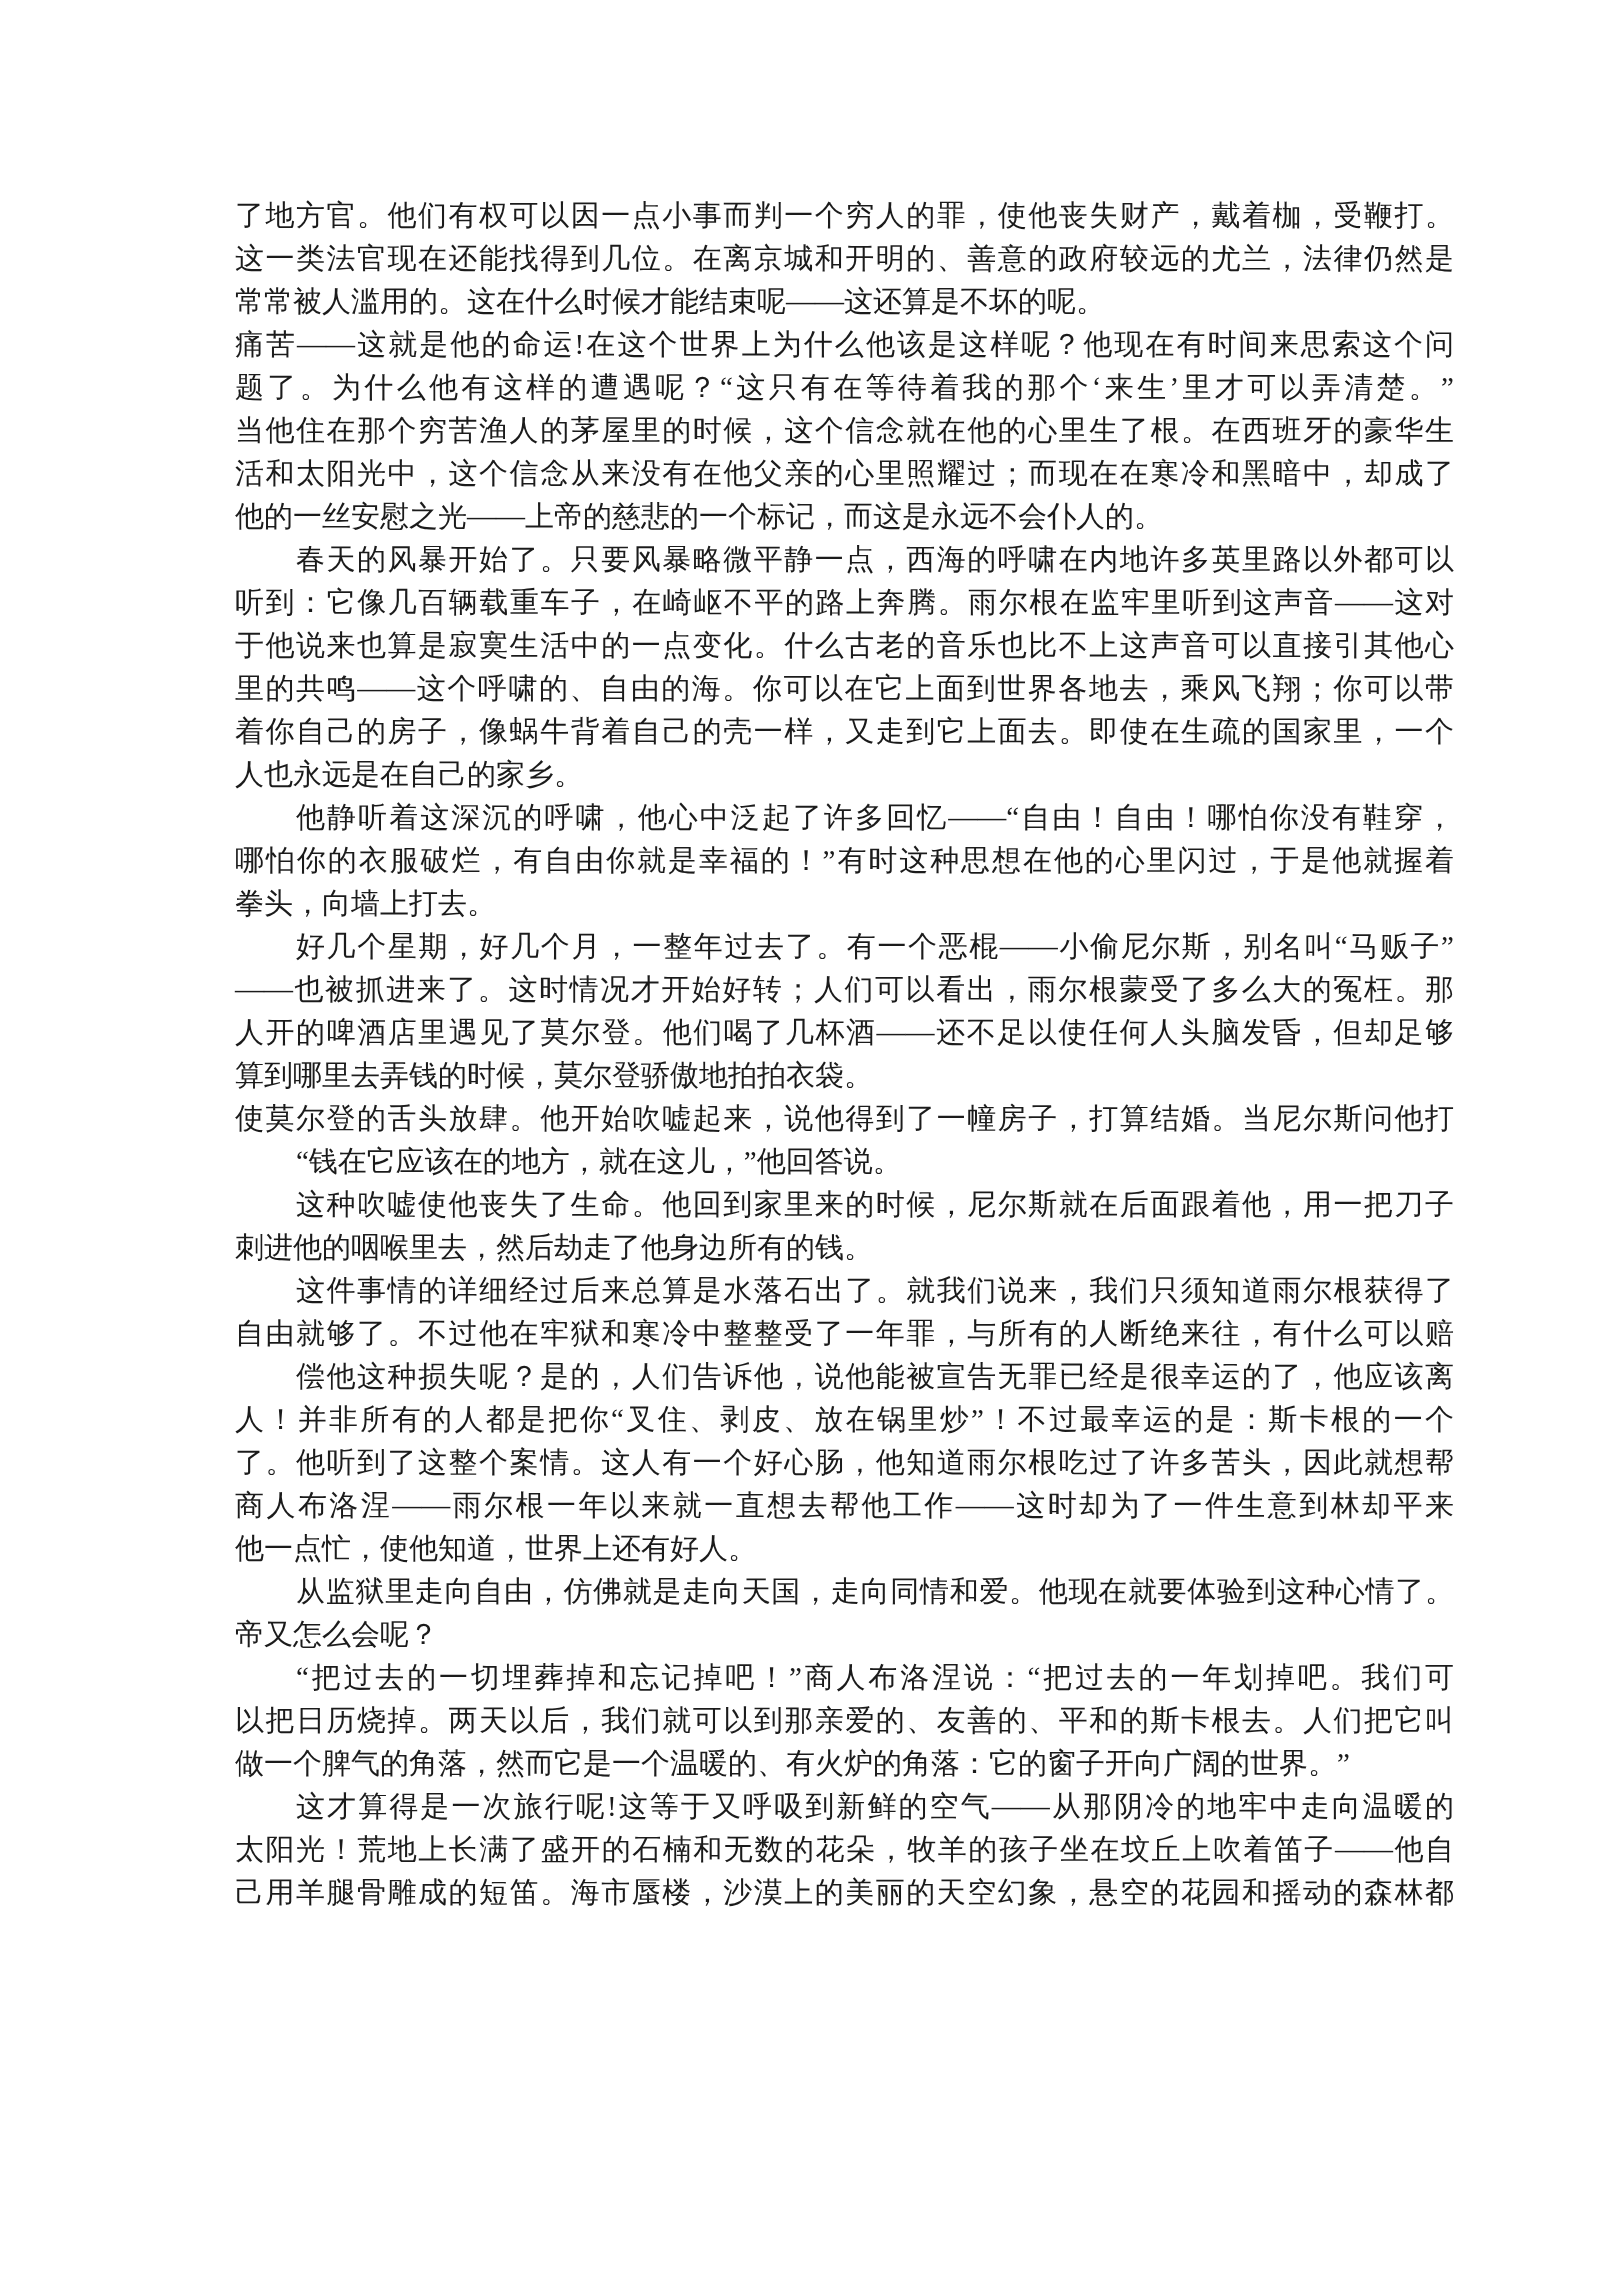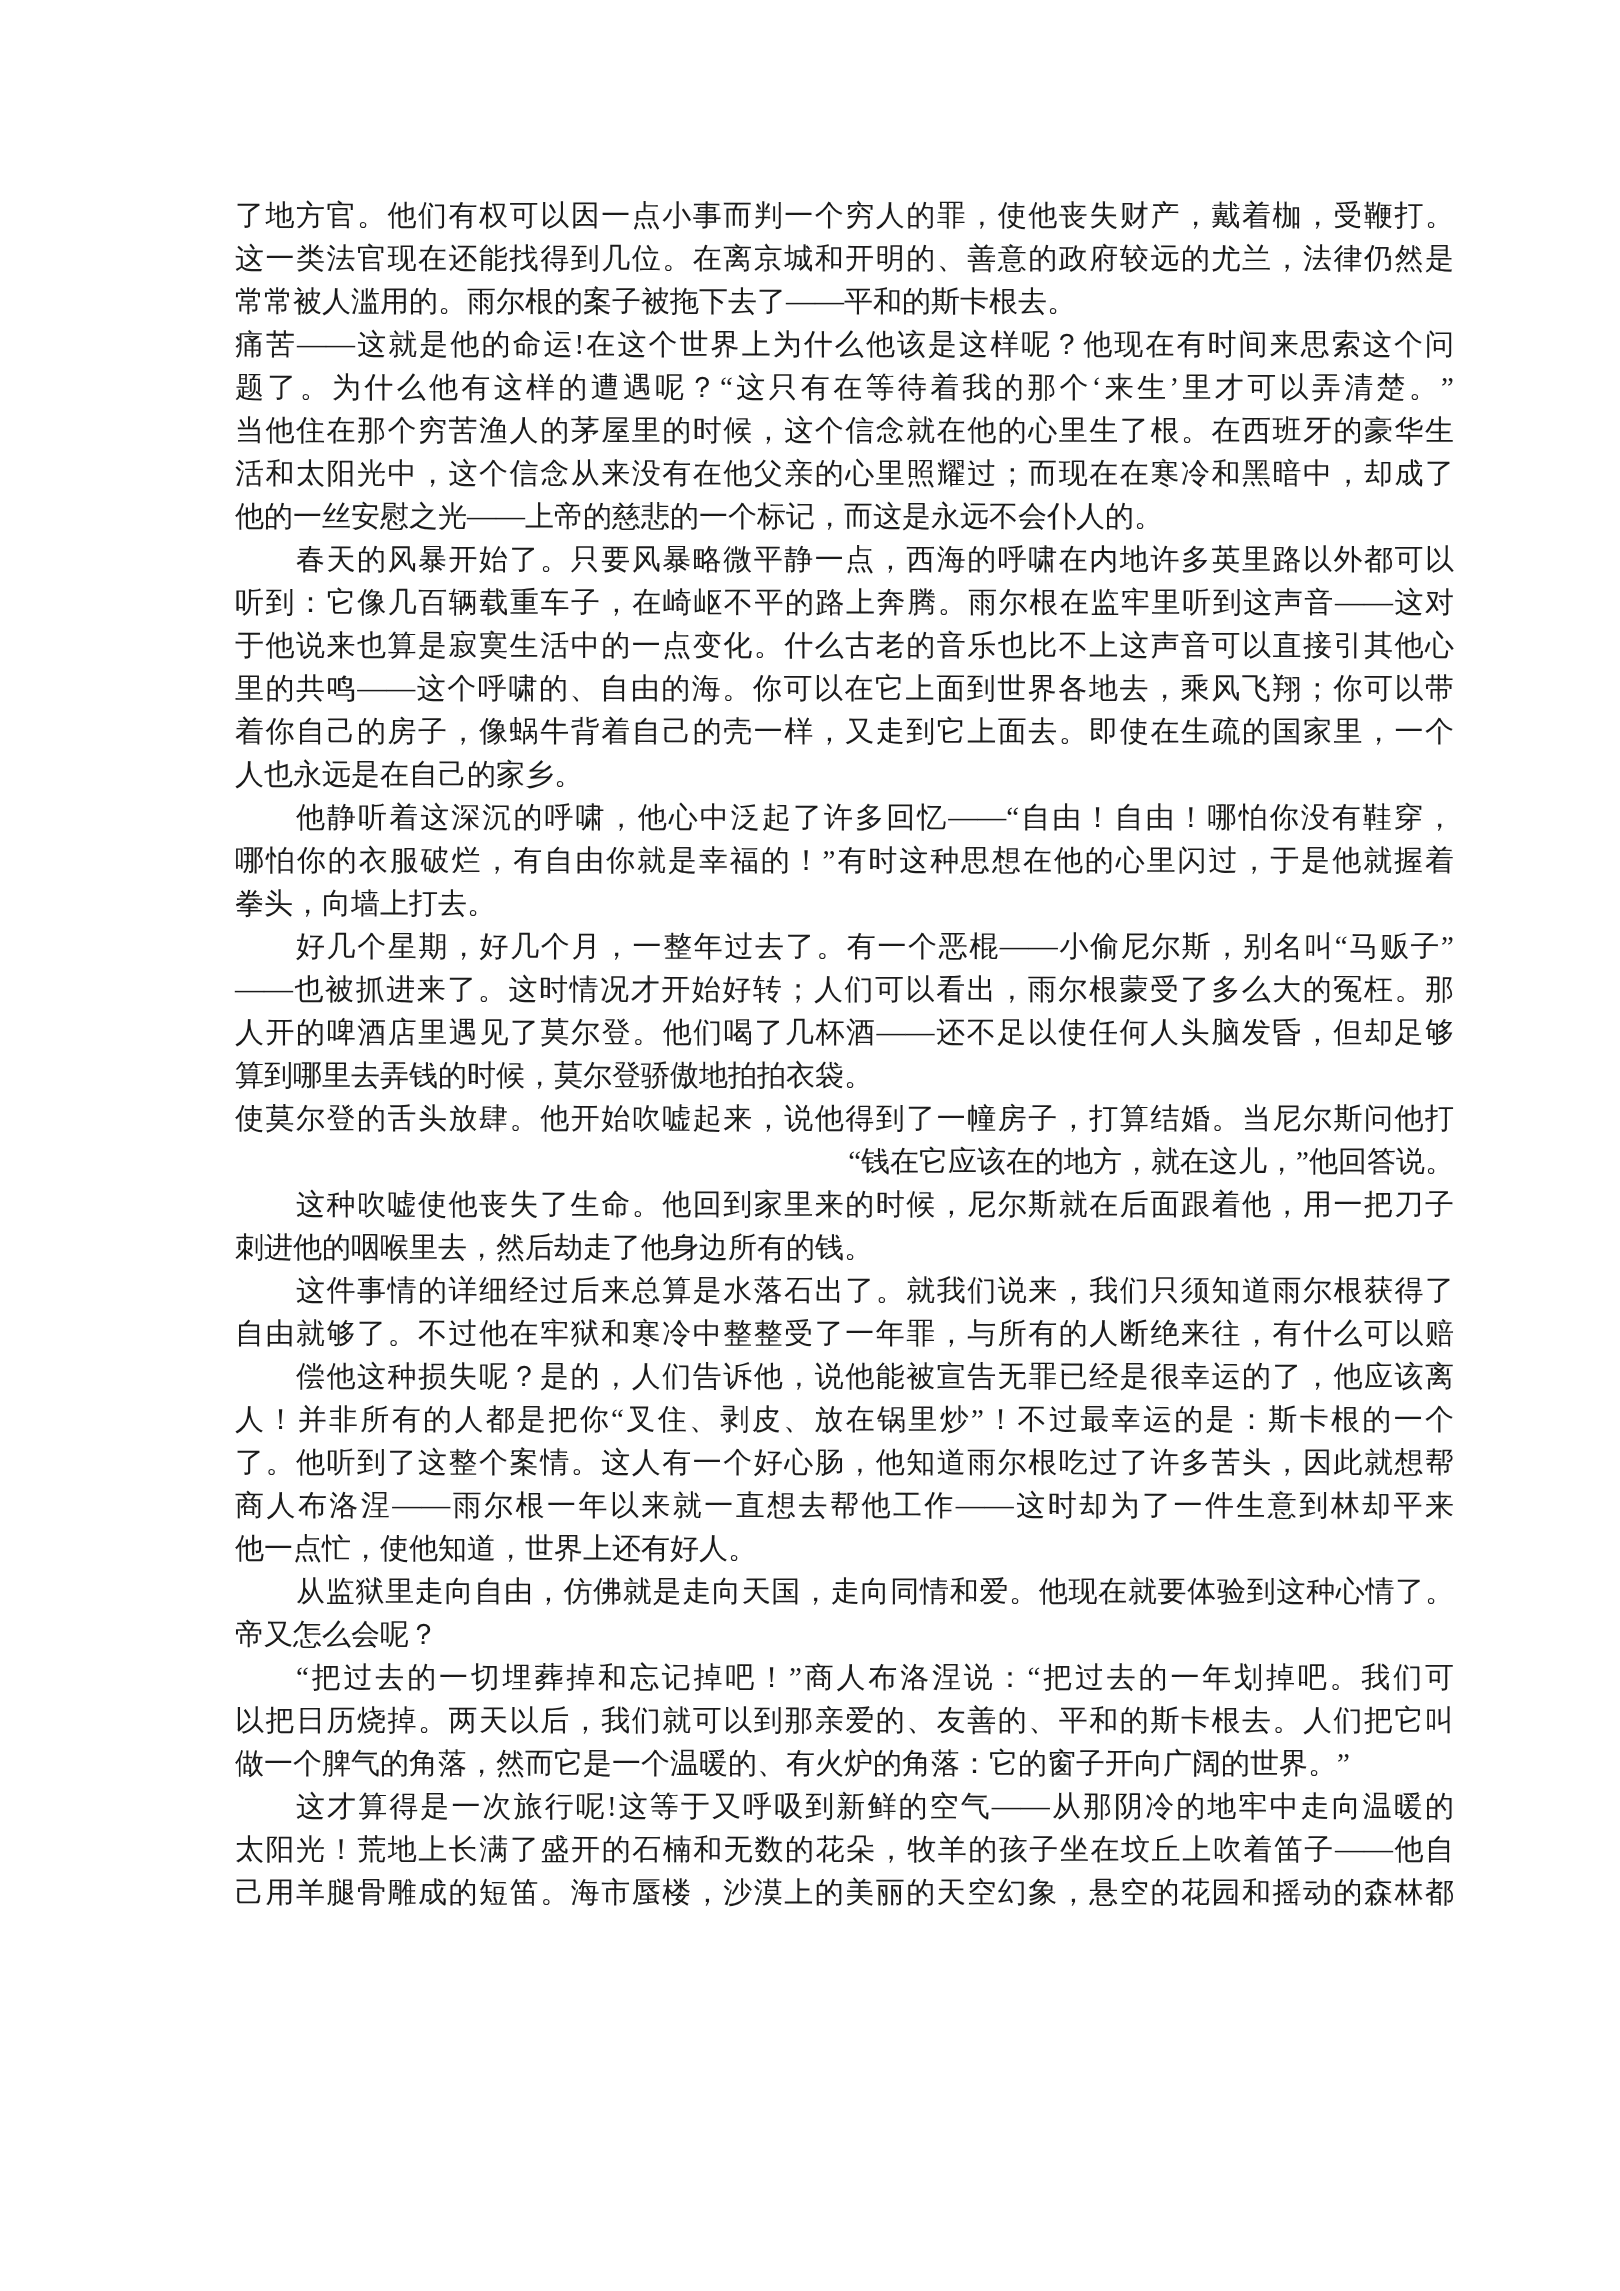--- a/index.html
+++ b/index.html
@@ -28,31 +28,30 @@
   .line {
     text-align: left;
     height: 43px;
   }
   .line.fill {
     text-align: justify;
     text-align-last: justify;
   }
   .line.indent {
     padding-left: 61px;
-    text-align: right;
   }
 </style>
 </head>
 <body>
 
 <div class="page" style="background: rgb(255, 255, 255);">
   <div class="text-block" id="text-block" style="color: rgb(27, 27, 27);">
       <div class="line fill">了地方官。他们有权可以因一点小事而判一个穷人的罪，使他丧失财产，戴着枷，受鞭打。</div>
       <div class="line fill">这一类法官现在还能找得到几位。在离京城和开明的、善意的政府较远的尤兰，法律仍然是</div>
-      <div class="line">常常被人滥用的。雨尔根的案子被拖下去了——平和的斯卡根去。</div>
+      <div class="line">常常被人滥用的。这在什么时候才能结束呢——这还算是不坏的呢。</div>
       <div class="line fill">痛苦——这就是他的命运!在这个世界上为什么他该是这样呢？他现在有时间来思索这个问</div>
       <div class="line fill">题了。为什么他有这样的遭遇呢？“这只有在等待着我的那个‘来生’里才可以弄清楚。”</div>
       <div class="line fill">当他住在那个穷苦渔人的茅屋里的时候，这个信念就在他的心里生了根。在西班牙的豪华生</div>
       <div class="line fill">活和太阳光中，这个信念从来没有在他父亲的心里照耀过；而现在在寒冷和黑暗中，却成了</div>
       <div class="line">他的一丝安慰之光——上帝的慈悲的一个标记，而这是永远不会仆人的。</div>
       <div class="line indent fill">春天的风暴开始了。只要风暴略微平静一点，西海的呼啸在内地许多英里路以外都可以</div>
       <div class="line fill">听到：它像几百辆载重车子，在崎岖不平的路上奔腾。雨尔根在监牢里听到这声音——这对</div>
       <div class="line fill">于他说来也算是寂寞生活中的一点变化。什么古老的音乐也比不上这声音可以直接引其他心</div>
       <div class="line fill">里的共鸣——这个呼啸的、自由的海。你可以在它上面到世界各地去，乘风飞翔；你可以带</div>
       <div class="line fill">着你自己的房子，像蜗牛背着自己的壳一样，又走到它上面去。即使在生疏的国家里，一个</div>

